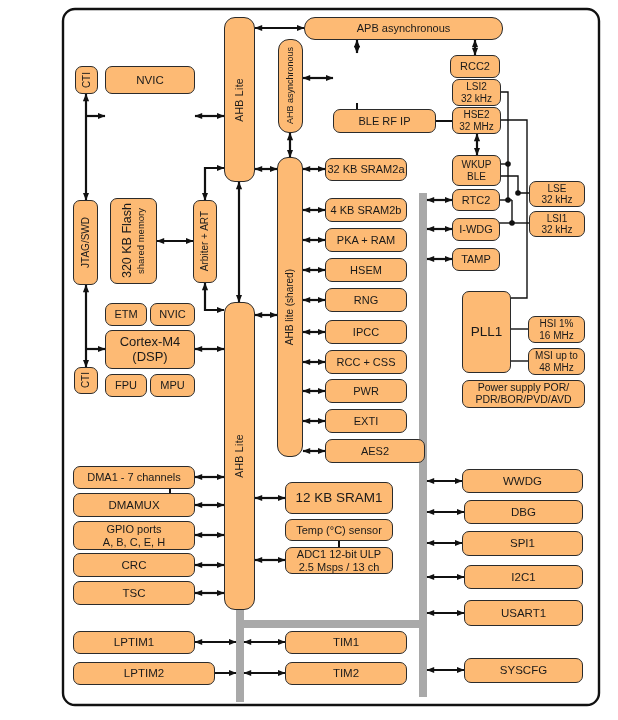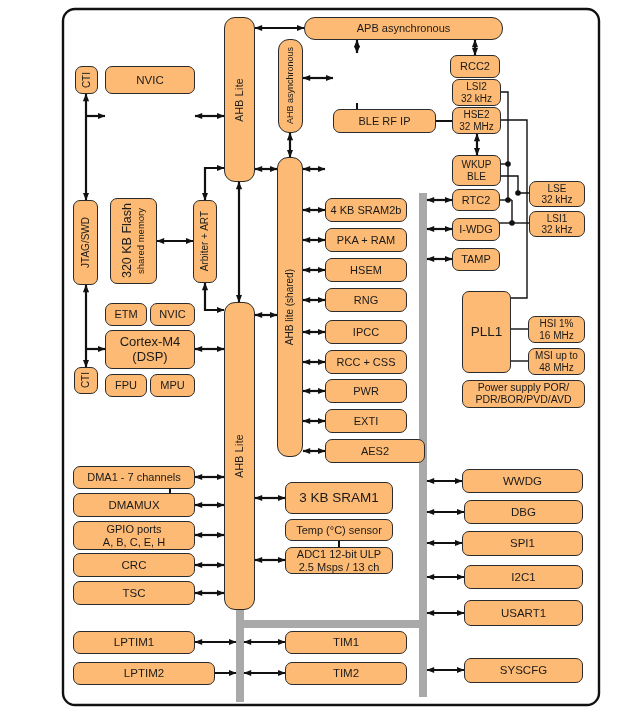--- a/index.html
+++ b/index.html
@@ -179,20 +179,23 @@
         <span class="flash-sub">shared memory</span>
       </div>
     </div>
   <div class="box" style="left:193px;top:200px;width:24px;height:83px">
       <span class="vtext">Arbiter + ART</span>
     </div>
   <div class="box bus" style="left:277px;top:157px;width:26px;height:300px">
       <span class="vtext">AHB lite (shared)</span>
     </div>
 
+  <div class="box f11" style="left:325px;top:158px;width:82px;height:23px">
+      <span>32 KB SRAM2a</span>
+    </div>
   <div class="box f11" style="left:325px;top:198px;width:82px;height:24px">
       <span>4 KB SRAM2b</span>
     </div>
   <div class="box f11" style="left:325px;top:228px;width:82px;height:24px">
       <span>PKA + RAM</span>
     </div>
   <div class="box f11" style="left:325px;top:258px;width:82px;height:24px">
       <span>HSEM</span>
     </div>
   <div class="box f11" style="left:325px;top:288px;width:82px;height:24px">
@@ -295,21 +298,21 @@
       </div>
     </div>
   <div class="box" style="left:73px;top:553px;width:122px;height:24px">
       <span>CRC</span>
     </div>
   <div class="box" style="left:73px;top:581px;width:122px;height:24px">
       <span>TSC</span>
     </div>
 
   <div class="box f135" style="left:285px;top:482px;width:108px;height:32px">
-      <span>3 KB SRAM1</span>
+      <span>12 KB SRAM1</span>
     </div>
   <div class="box f11" style="left:285px;top:519px;width:108px;height:22px">
       <span>Temp (°C) sensor</span>
     </div>
   <div class="box f11" style="left:285px;top:547px;width:108px;height:27px">
       <div class="stack">
         <span>ADC1 12-bit ULP</span>
         <span>2.5 Msps / 13 ch</span>
       </div>
     </div>

